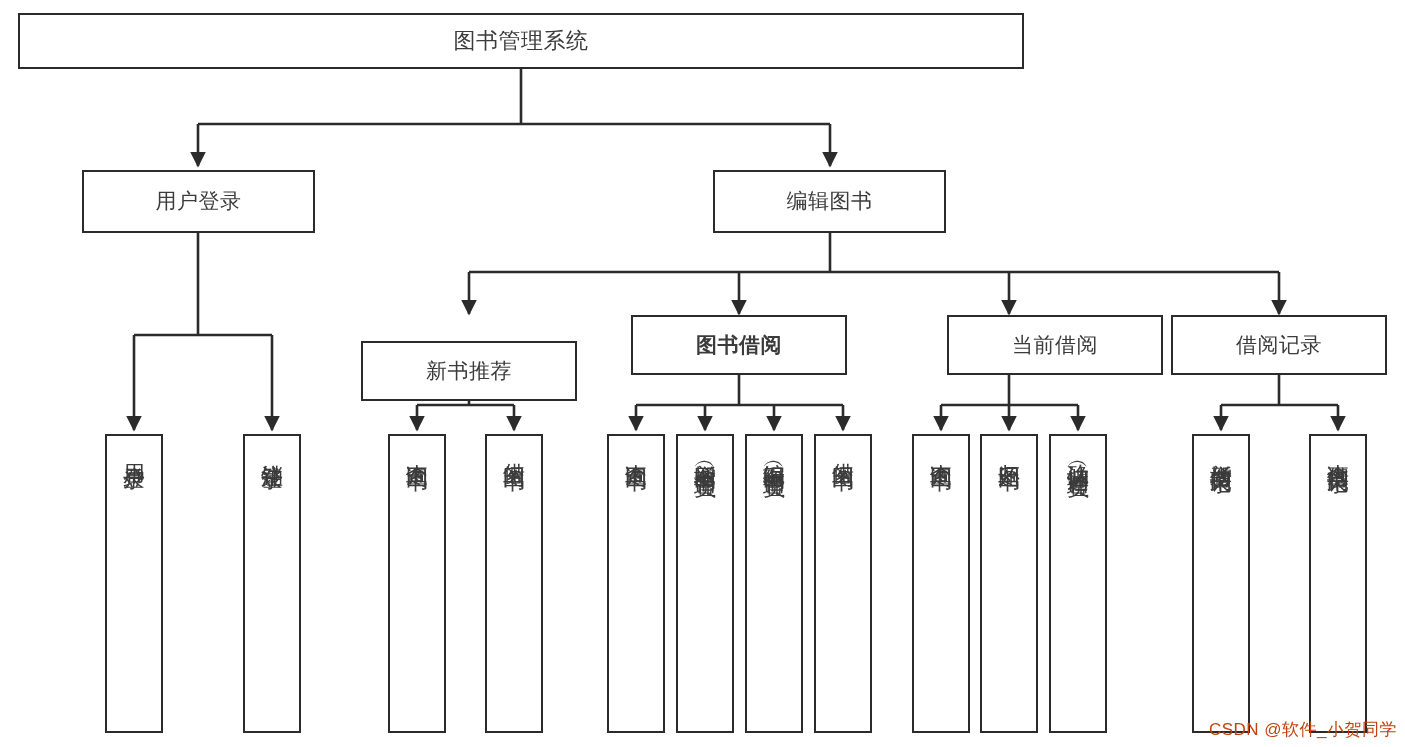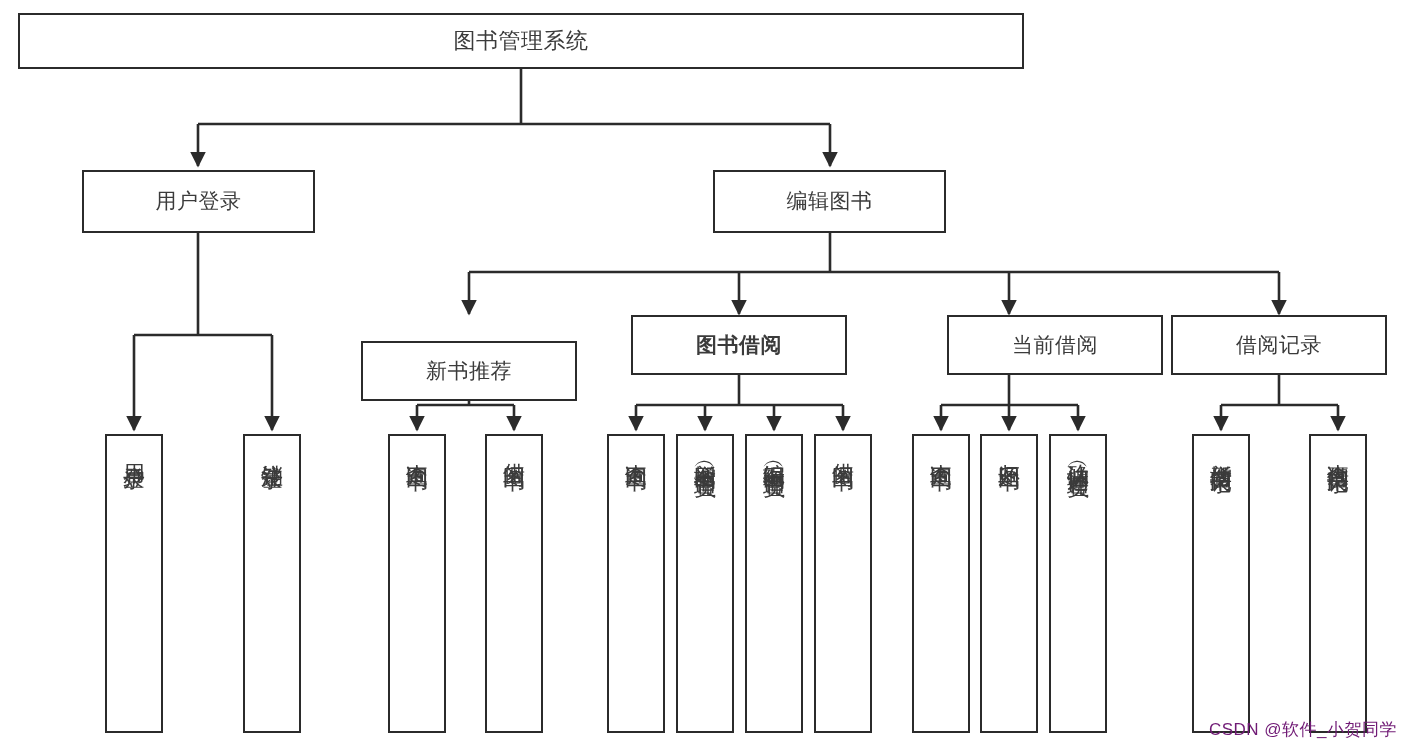--- a/index.html
+++ b/index.html
@@ -57,21 +57,21 @@
     line-height: 1;
     white-space: nowrap;
   }
   .node.root .lbl {
     font-size: 22px;
   }
   #watermark {
     position: absolute;
     right: 8px;
     bottom: 6px;
-    color: #701a75;
+    color: #c2410c;
     font-size: 17px;
     letter-spacing: 0.5px;
     white-space: nowrap;
     z-index: 3;
     pointer-events: none;
   }
 </style>
 </head>
 <body>
 

